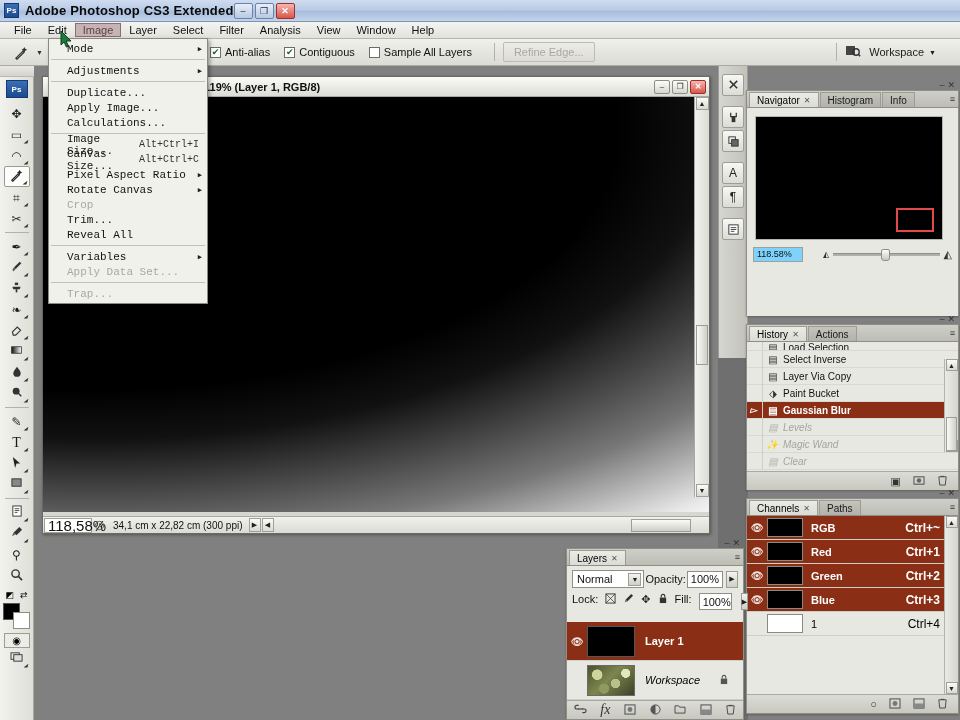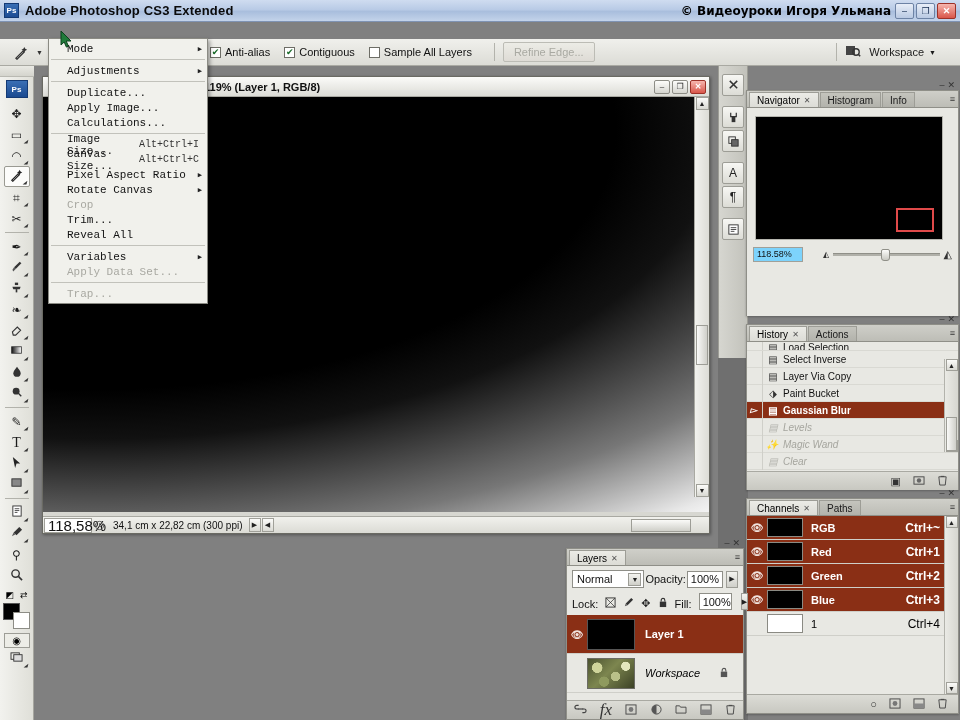--- a/index.html
+++ b/index.html
@@ -245,21 +245,21 @@
   .sel-box { width:85px;height:18px;border:1px solid #8f8f88;background:#fff;font-size:11px;
              display:flex;align-items:center;padding-left:4px;color:#111;position:relative;}
   .sel-box .car { position:absolute;right:2px;top:2px;width:13px;height:13px;
                   background:linear-gradient(to bottom,#f3f3ef,#cfcfc9);border:1px solid #9d9d96;
                   display:flex;align-items:center;justify-content:center;font-size:7px;color:#222;}
   .lbl { font-size:11px; color:#111; }
   .num-box { width:42px;height:17px;border:1px solid #8f8f88;background:#fff;font-size:11px;
              display:flex;align-items:center;padding-left:3px;color:#111; }
   .spin { width:14px;height:17px;border:1px solid #9d9d96;background:linear-gradient(to bottom,#f3f3ef,#cfcfc9);
           display:flex;align-items:center;justify-content:center;font-size:7px;color:#222;margin-left:2px; }
-  .lay-row2 { display:flex; align-items:flex-end; gap:7px; margin-bottom:5px; }
+  .lay-row2 { display:flex; align-items:flex-start; gap:7px; margin-bottom:12px; }
   .lock-ic { font-size:11px; color:#222; }
   .lay-row { height:39px; display:flex; align-items:center; border-bottom:1px solid #cfcfc9; font-size:11px; }
   .lay-row.sel { background:#8a2f15; color:#fff; font-weight:bold; }
   .lay-eye { width:20px;text-align:center;font-size:10px;color:#333; }
   .lay-row.sel .lay-eye { color:#f0e2dd; }
   .lay-thumb { width:48px;height:31px;border:1px solid #555; margin-right:10px; background:#000; }
   .lay-thumb.bg {
     border-color:#6b6b64;
     background:
       radial-gradient(circle at 20% 30%, #cfd49a 0 12%, transparent 13%),
@@ -287,28 +287,39 @@
   .cursor { position:absolute; left:60px; top:30px; z-index:99; width:14px; height:20px; }
 </style>
 </head>
 <body>
 
 <div class="app">
 
   <div class="titlebar">
     <div class="ps-badge">Ps</div>
     <div class="app-title">Adobe Photoshop CS3 Extended</div>
-    <div class="watermark">© Видеоуроки Игоря Ульмана</div>
     <div class="wbtns">
       <div class="wbtn">–</div>
       <div class="wbtn">❐</div>
       <div class="wbtn close">✕</div>
     </div>
   </div>
 
+  <div class="menubar">
+    <div class="mi">File</div>
+    <div class="mi">Edit</div>
+    <div class="mi active">Image</div>
+    <div class="mi">Layer</div>
+    <div class="mi">Select</div>
+    <div class="mi">Filter</div>
+    <div class="mi">Analysis</div>
+    <div class="mi">View</div>
+    <div class="mi">Window</div>
+    <div class="mi">Help</div>
+  </div>
 
   <div class="optionsbar">
     <div class="ob-tool">
       <svg width="15" height="15" viewBox="0 0 16 16">
           <path d="M11 2l1 2 2 1-2 1-1 2-1-2-2-1 2-1z" fill="#333"></path>
           <path d="M9.5 6.5L2 14l1.2 1.2L10.7 7.7z" stroke="#333" stroke-width="1.3" fill="none"></path>
         </svg>
     </div>
     <div class="ob-caret">▼</div>
     <div class="ob-sep"></div>
@@ -793,21 +804,21 @@
               <rect x="2" y="5" width="7" height="6" fill="#555"></rect>
               <path d="M3.5 5V3.5a2 2 0 014 0V5" fill="none" stroke="#555" stroke-width="1.2"></path>
             </svg></span>
       </div>
     </div>
     <div class="panel-foot" style="justify-content:space-around;padding:0 6px">
       <span><svg width="13" height="10" viewBox="0 0 14 10">
             <path d="M5 5H3a2 2 0 010-4h2M9 5h2a2 2 0 010 4H9" fill="none" stroke="#444" stroke-width="1.3"></path>
             <path d="M4 5h6" stroke="#444" stroke-width="1.3"></path>
           </svg></span>
-      <span style="font-family:'Liberation Serif',serif;font-style:italic;font-size:17px">fx</span>
+      <span style="font-family:'Liberation Serif',serif;font-style:italic;font-size:14px">fx</span>
       <span><svg width="12" height="11" viewBox="0 0 13 12">
             <rect x="1" y="1" width="11" height="10" fill="none" stroke="#444"></rect>
             <circle cx="6.5" cy="6" r="2.6" fill="#777"></circle>
           </svg></span>
       <span><svg width="11" height="11" viewBox="0 0 12 12">
             <circle cx="6" cy="6" r="5" fill="none" stroke="#444"></circle>
             <path d="M6 1a5 5 0 000 10z" fill="#555"></path>
           </svg></span>
       <span><svg width="12" height="10" viewBox="0 0 13 11">
             <path d="M1 2h4l1 1.5h6V10H1z" fill="none" stroke="#444"></path>

